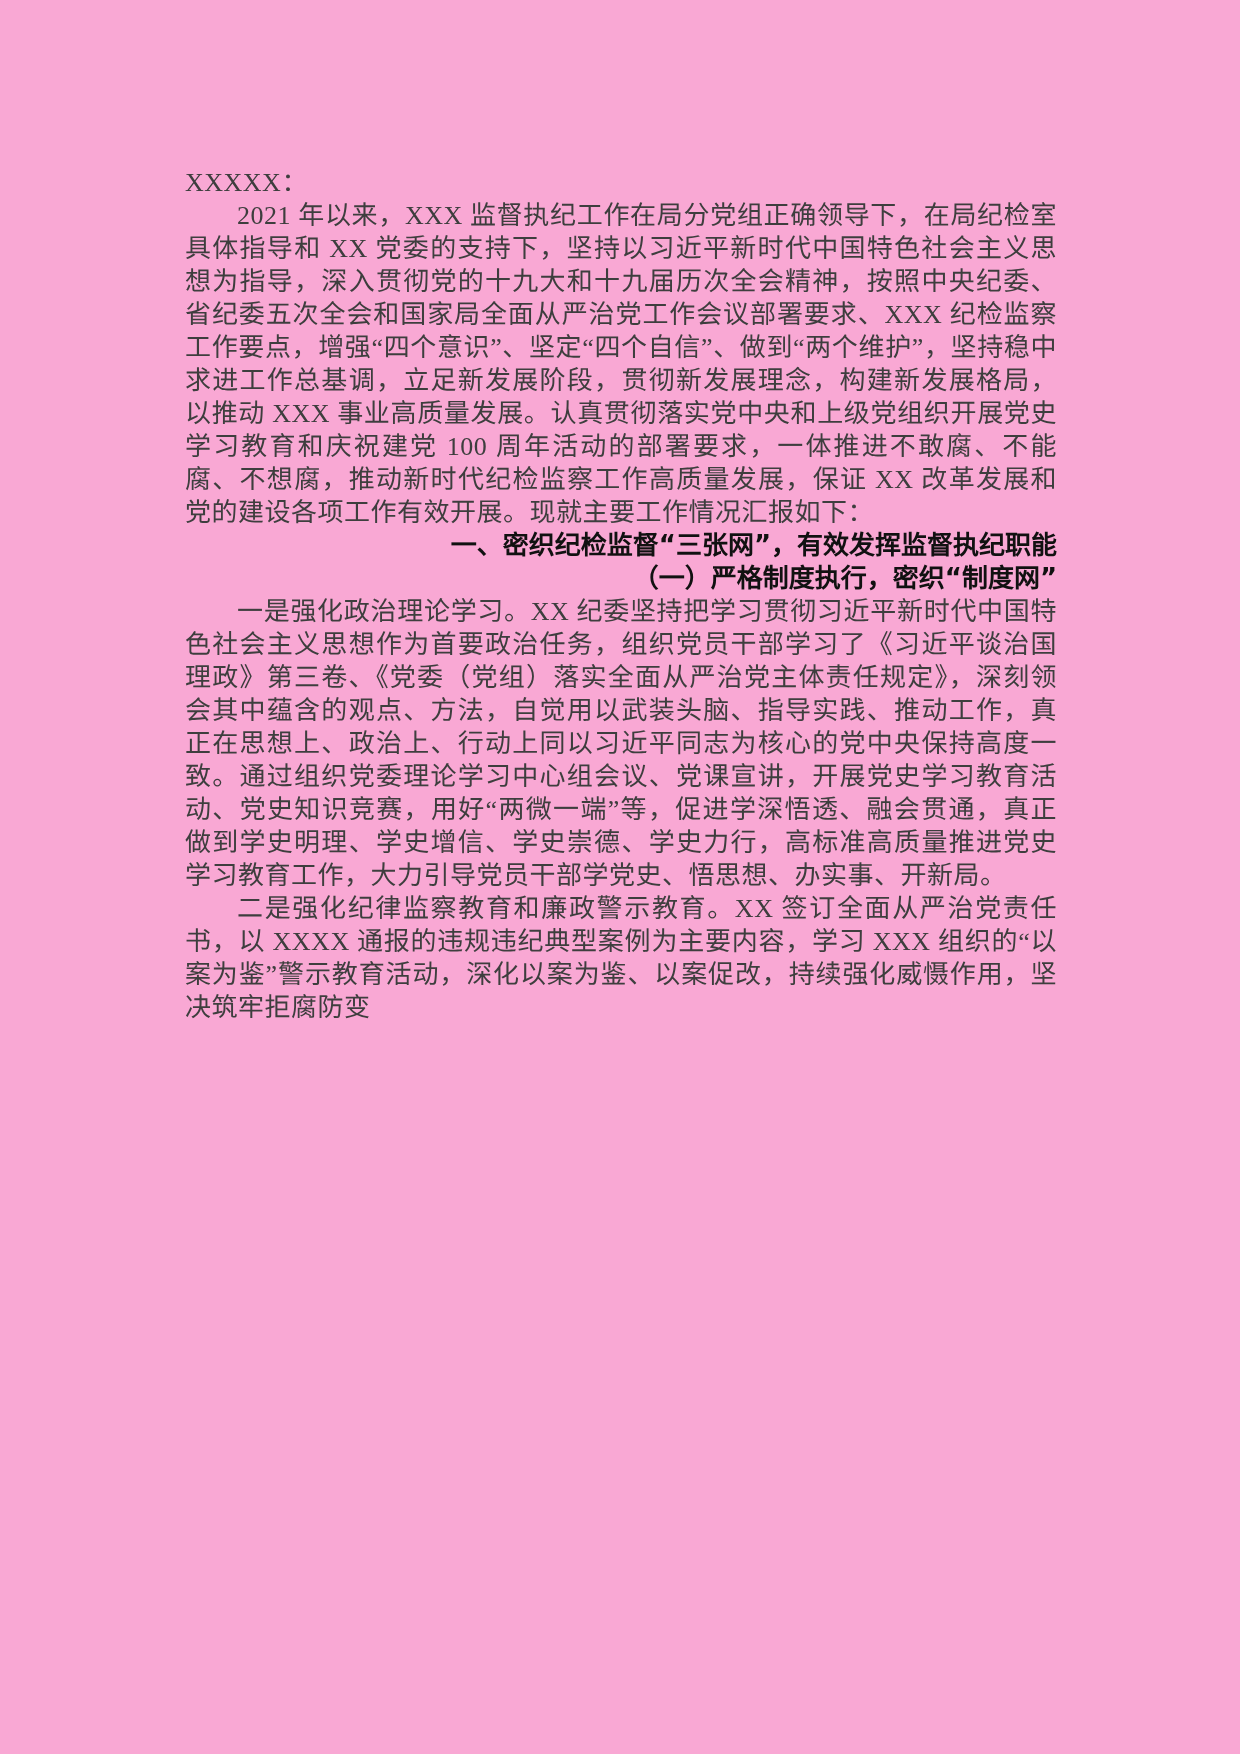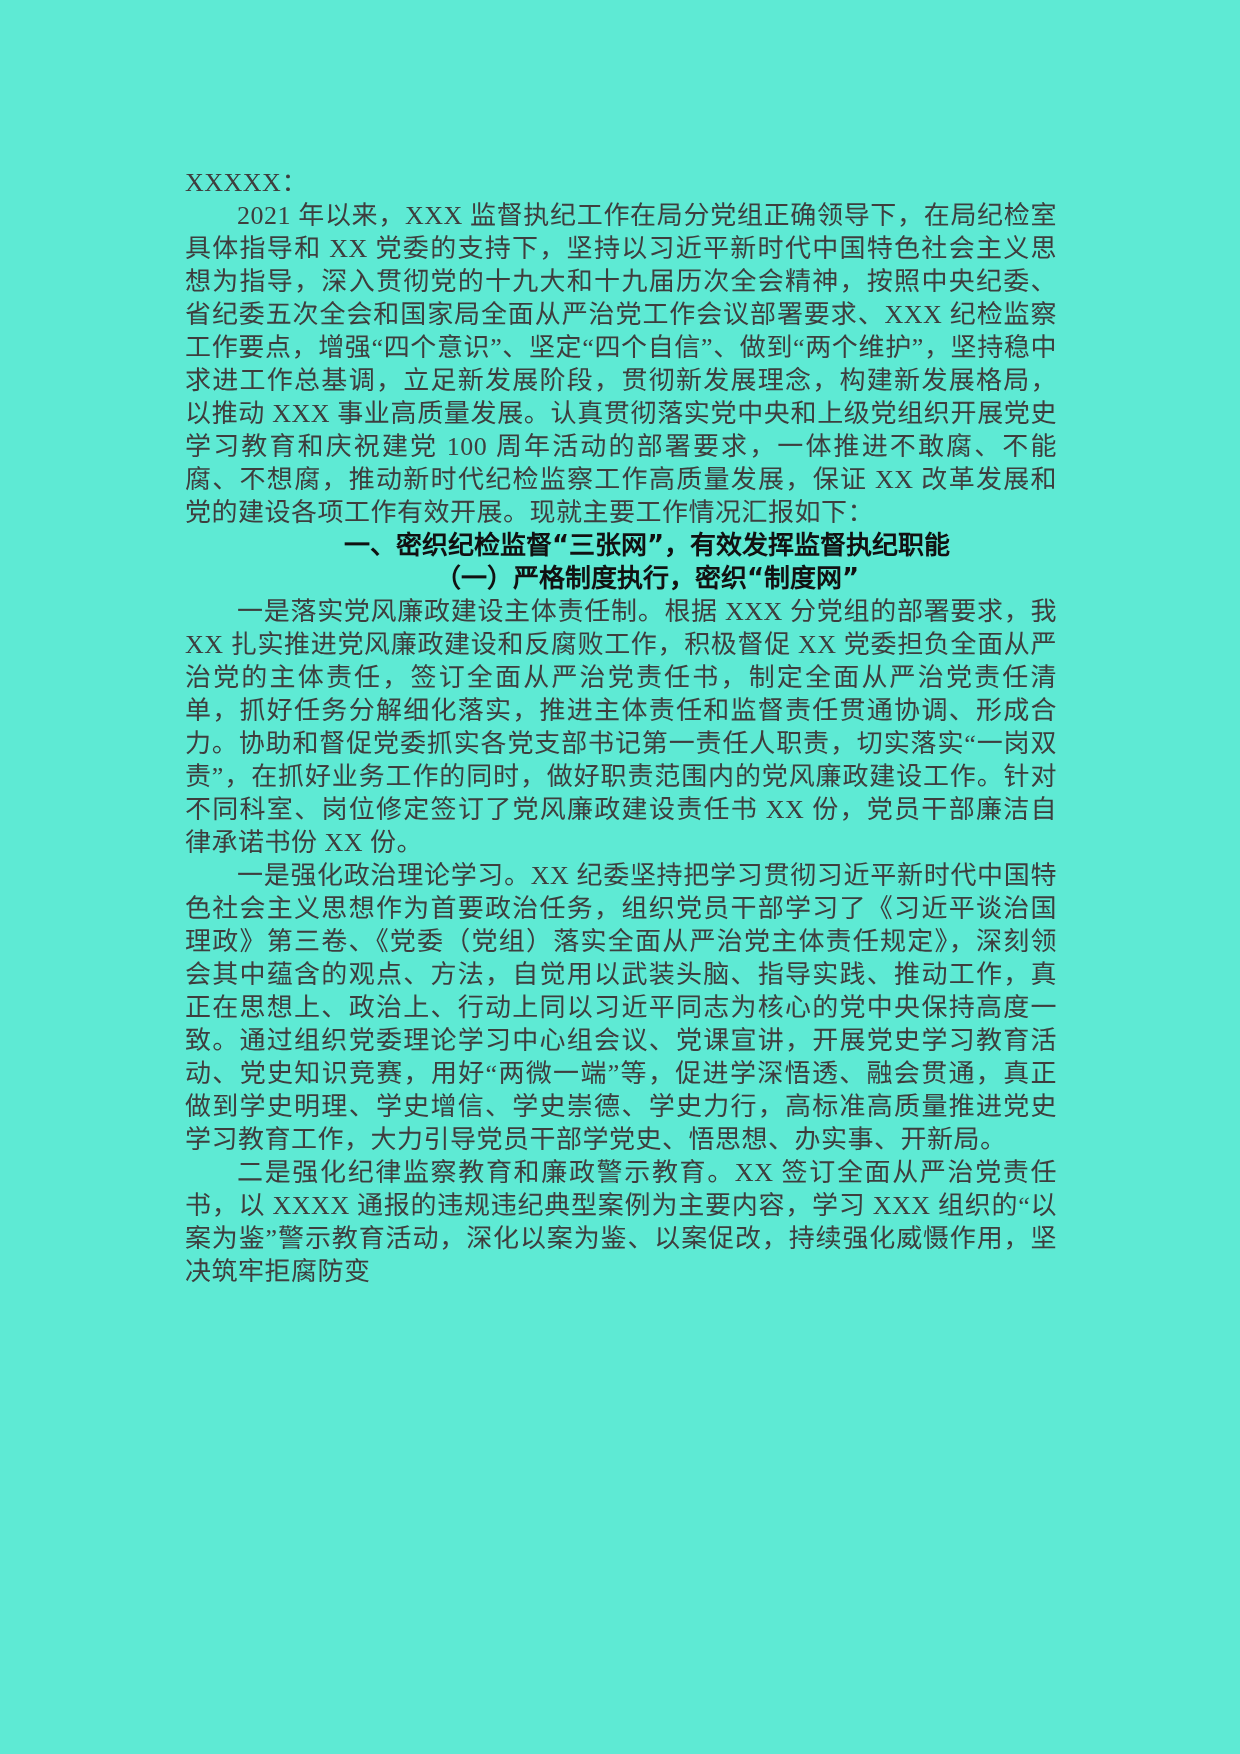--- a/index.html
+++ b/index.html
@@ -5,21 +5,21 @@
 <style>
   * { margin: 0; padding: 0; box-sizing: border-box; }
   html, body {
     background: #ffffff;
     font-family: "Liberation Serif", "DejaVu Serif", serif;
   }
   .page {
     position: relative;
     width: 1240px;
     height: 1754px;
-    background: #5eead4;
+    background: #f9a8d4;
     overflow: hidden;
   }
   .content {
     position: absolute;
     left: 185px;
     top: 166px;
     width: 872px;
     font-size: 26px;
     line-height: 33px;
     color: #3e3e3e;
@@ -27,42 +27,41 @@
     letter-spacing: 0.5px;
   }
   p.salutation {
     text-indent: 0;
   }
   p.para {
     text-indent: 2em;
   }
   p.heading {
     text-indent: 2em;
-    text-align: center;
+    text-align: right;
     font-family: "DejaVu Sans", "Liberation Sans", sans-serif;
     font-weight: 700;
     color: #111111;
     letter-spacing: 0;
   }
 </style>
 </head>
 <body>
 
 <div class="page">
   <div class="content">
 
     <p class="salutation">XXXXX：</p>
 
     <p class="para">2021 年以来，XXX 监督执纪工作在局分党组正确领导下，在局纪检室具体指导和 XX 党委的支持下，坚持以习近平新时代中国特色社会主义思想为指导，深入贯彻党的十九大和十九届历次全会精神，按照中央纪委、省纪委五次全会和国家局全面从严治党工作会议部署要求、XXX 纪检监察工作要点，增强“四个意识”、坚定“四个自信”、做到“两个维护”，坚持稳中求进工作总基调，立足新发展阶段，贯彻新发展理念，构建新发展格局，以推动 XXX 事业高质量发展。认真贯彻落实党中央和上级党组织开展党史学习教育和庆祝建党 100 周年活动的部署要求，一体推进不敢腐、不能腐、不想腐，推动新时代纪检监察工作高质量发展，保证 XX 改革发展和党的建设各项工作有效开展。现就主要工作情况汇报如下：</p>
 
     <p class="heading">一、密织纪检监督“三张网”，有效发挥监督执纪职能</p>
 
     <p class="heading">（一）严格制度执行，密织“制度网”</p>
 
-    <p class="para">一是落实党风廉政建设主体责任制。根据 XXX 分党组的部署要求，我 XX 扎实推进党风廉政建设和反腐败工作，积极督促 XX 党委担负全面从严治党的主体责任，签订全面从严治党责任书，制定全面从严治党责任清单，抓好任务分解细化落实，推进主体责任和监督责任贯通协调、形成合力。协助和督促党委抓实各党支部书记第一责任人职责，切实落实“一岗双责”，在抓好业务工作的同时，做好职责范围内的党风廉政建设工作。针对不同科室、岗位修定签订了党风廉政建设责任书 XX 份，党员干部廉洁自律承诺书份 XX 份。</p>
 
 
 
 
     <p class="para">一是强化政治理论学习。XX 纪委坚持把学习贯彻习近平新时代中国特色社会主义思想作为首要政治任务，组织党员干部学习了《习近平谈治国理政》第三卷、《党委（党组）落实全面从严治党主体责任规定》，深刻领会其中蕴含的观点、方法，自觉用以武装头脑、指导实践、推动工作，真正在思想上、政治上、行动上同以习近平同志为核心的党中央保持高度一致。通过组织党委理论学习中心组会议、党课宣讲，开展党史学习教育活动、党史知识竞赛，用好“两微一端”等，促进学深悟透、融会贯通，真正做到学史明理、学史增信、学史崇德、学史力行，高标准高质量推进党史学习教育工作，大力引导党员干部学党史、悟思想、办实事、开新局。</p>
 
     <p class="para">二是强化纪律监察教育和廉政警示教育。XX 签订全面从严治党责任书，以 XXXX 通报的违规违纪典型案例为主要内容，学习 XXX 组织的“以案为鉴”警示教育活动，深化以案为鉴、以案促改，持续强化威慑作用，坚决筑牢拒腐防变</p>
 
   </div>
 </div>

